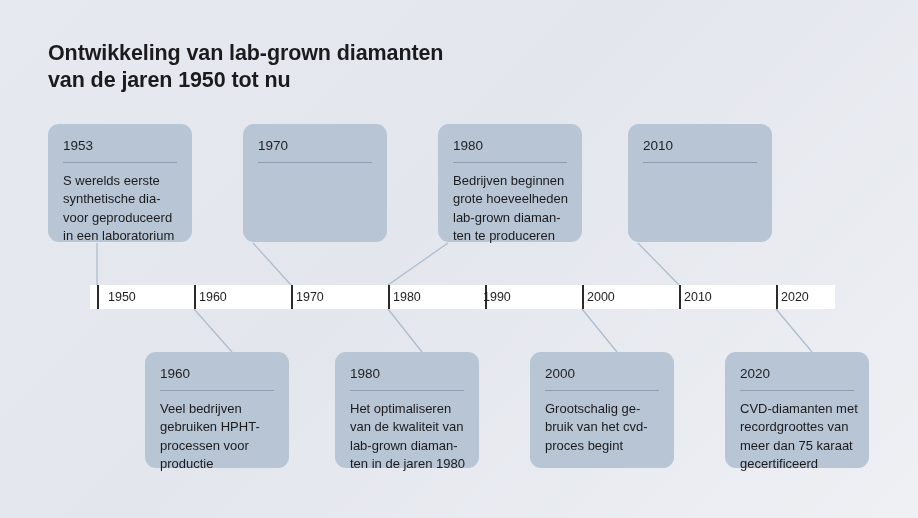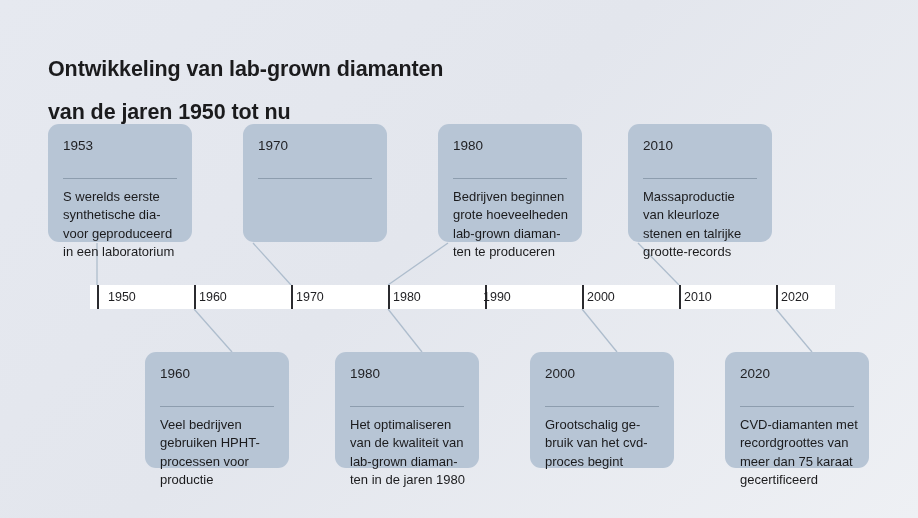--- a/index.html
+++ b/index.html
@@ -28,21 +28,20 @@
     width: 600px;
     font-size: 21.5px;
     font-weight: bold;
     line-height: 1.27;
     color: #1b1b1d;
     letter-spacing: -0.1px;
   }
   .title-line {
     display: block;
     white-space: nowrap;
-    margin-top: 16px;
   }
 
   
   #connectors {
     position: absolute;
     left: 0;
     top: 0;
     width: 918px;
     height: 518px;
     pointer-events: none;
@@ -81,21 +80,21 @@
     border-radius: 11px;
     padding: 14px 15px 15px 15px;
     box-sizing: border-box;
   }
   .card-top { height: 118px; }
   .card-bottom { height: 116px; }
   .card-year {
     font-size: 13.5px;
     color: #1f1f22;
     line-height: 16px;
-    padding-bottom: 24px;
+    padding-bottom: 8px;
     border-bottom: 1px solid #8d9dae;
     margin-bottom: 9px;
   }
   .card-text {
     font-size: 13px;
     color: #1b1b1d;
     line-height: 1.42;
   }
   .card-text span {
     display: block;
@@ -160,26 +159,20 @@
         <div class="card-year">1980</div>
         <div class="card-text">
           <span>Bedrijven beginnen</span>
           <span>grote hoeveelheden</span>
           <span>lab-grown diaman-</span>
           <span>ten te produceren</span>
         </div>
       </div>
       <div class="card card-top" style="left: 628px; top: 124px;">
         <div class="card-year">2010</div>
-        <div class="card-text">
-          <span>Massaproductie</span>
-          <span>van kleurloze</span>
-          <span>stenen en talrijke</span>
-          <span>grootte-records</span>
-        </div>
       </div>
     </div>
   <div id="cards-bottom">
       <div class="card card-bottom" style="left: 145px; top: 352px;">
         <div class="card-year">1960</div>
         <div class="card-text">
           <span>Veel bedrijven</span>
           <span>gebruiken HPHT-</span>
           <span>processen voor</span>
           <span>productie</span>

